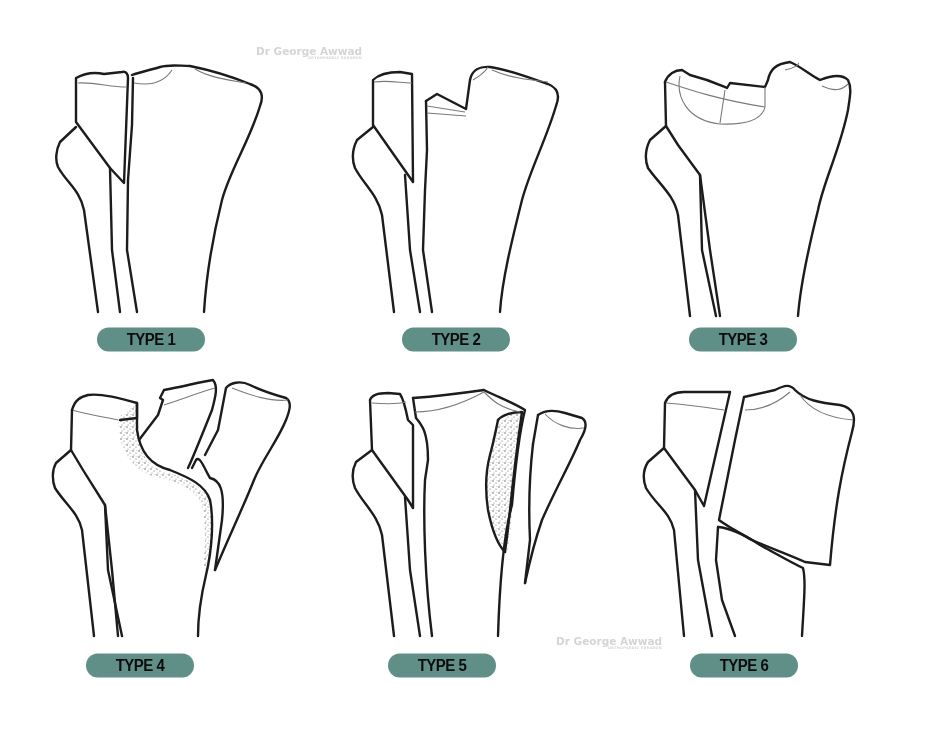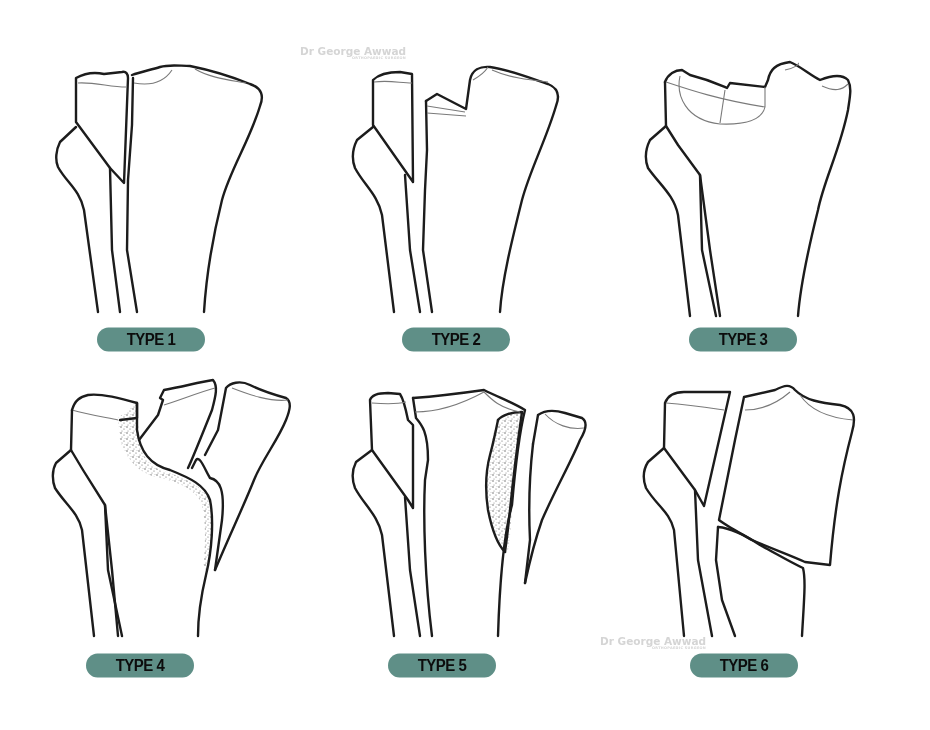--- a/index.html
+++ b/index.html
@@ -4,21 +4,21 @@
 <style>
   html,body{margin:0;padding:0;background:#ffffff;}
   body{width:930px;height:730px;position:relative;overflow:hidden;font-family:"Liberation Sans",sans-serif;}
   .panel{position:absolute;}
   .panel svg{position:absolute;left:0;top:0;overflow:visible;}
   .bone{fill:none;stroke:#1c1c1c;stroke-width:2.4;stroke-linejoin:round;stroke-linecap:round;}
   .thin{fill:none;stroke:#7a7a7a;stroke-width:1.1;}
   .label{position:absolute;height:23px;width:108px;border-radius:12px;background:#5f8f87;color:#0c0c0c;
     font-family:"Liberation Sans",sans-serif;font-weight:bold;font-size:15px;letter-spacing:-0.5px;
     display:flex;align-items:center;justify-content:center;transform:scaleY(1.05);}
-  .wm{position:absolute;color:#d5d5d5;font-family:"DejaVu Sans",sans-serif;font-weight:bold;margin-left:44px;}
+  .wm{position:absolute;color:#d5d5d5;font-family:"DejaVu Sans",sans-serif;font-weight:bold;}
   .wm .n{font-size:10.5px;display:block;}
   .wm .s{font-size:3.5px;display:block;text-align:right;letter-spacing:0.3px;margin-top:-1px;}
 </style>
 </head>
 <body>
 
 <svg width="0" height="0" style="position:absolute">
   <defs>
     <pattern id="speckle" width="6" height="6" patternUnits="userSpaceOnUse">
       <rect width="6" height="6" fill="#ffffff"></rect>

